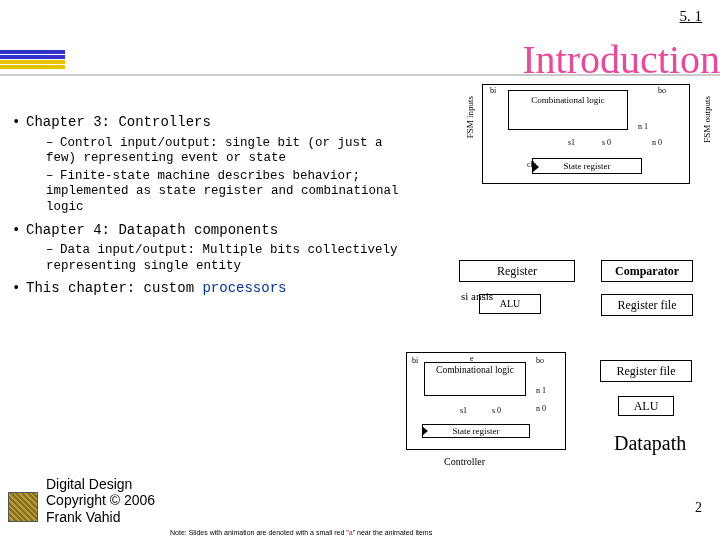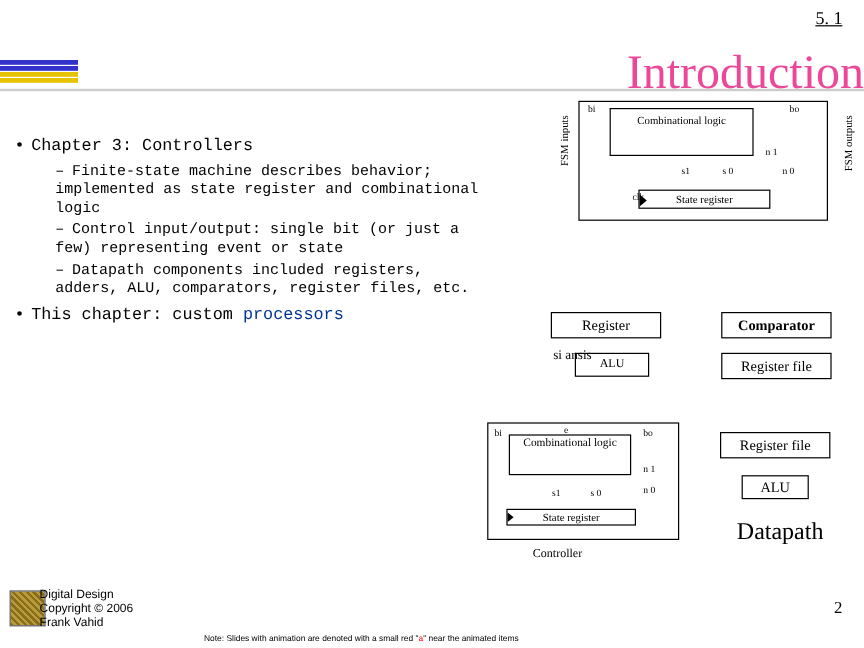--- a/index.html
+++ b/index.html
@@ -64,23 +64,23 @@
   .bullet1 .dot { display:inline-block; width:14px; }
   .bullet2 {
     margin-left: 34px;
     font-size: 12.5px;
     margin-bottom: 2px;
   }
   .bullet2 .dash { display:inline-block; width:14px; }
   .proc { color: #003399; }
   .footer {
     position: absolute;
-    left: 33px;
+    left: 46px;
     bottom: 14px;
-    font-size: 10px;
+    font-size: 14px;
     line-height: 1.2;
   }
   .footer-icon {
     position: absolute;
     left: 8px;
     bottom: 18px;
     width: 30px;
     height: 30px;
     background: repeating-linear-gradient(45deg,#8a6d1a,#8a6d1a 2px,#b89b3a 2px,#b89b3a 4px);
     border: 1px solid #555;
@@ -123,21 +123,21 @@
   .midblocks {
     position: absolute;
     top: 260px;
     right: 14px;
     width: 285px;
     height: 76px;
     font-family: "Times New Roman", serif;
     font-size: 13px;
   }
   .mb { position:absolute; border:1px solid #000; text-align:center; font-size:12px; }
-  .mb.reg { left:38px; top:0; width:92px; height:22px; line-height:20px; }
+  .mb.reg { left:38px; top:0; width:116px; height:22px; line-height:20px; }
   .mb.cmp { left:180px; top:0; width:92px; height:22px; line-height:20px;font-weight:bold; }
   .mb.alu { left:58px; top:34px; width:62px; height:20px; line-height:18px; font-size:10px;}
   .mb.rf1 { left:180px; top:34px; width:92px; height:22px; line-height:20px; }
   .siansis { position:absolute; left:40px; top:30px; font-size:11px; }
 
   
   .botdiag {
     position: absolute;
     top: 352px;
     right: 14px;
@@ -166,24 +166,25 @@
       <div class="stripe b"></div>
       <div class="stripe y"></div>
       <div class="stripe y"></div>
   </div>
   <div class="title-text">Introduction</div>
 </div>
 <div class="underline"></div>
 
 <div class="content">
   <div class="bullet1"><span class="dot">•</span><span>Chapter 3: Controllers</span></div>
+  <div class="bullet2"><span class="dash">–</span><span>Control input/output: single bit (or just a few) representing event or state</span></div>
   <div class="bullet2"><span class="dash">–</span><span>Finite-state machine describes behavior; implemented as state register and combinational logic</span></div>
-  <div class="bullet2"><span class="dash">–</span><span>Control input/output: single bit (or just a few) representing event or state</span></div>
-
-  <div class="bullet2"><span class="dash">–</span><span>Datapath components included registers, adders, ALU, comparators, register files, etc.</span></div>
+
+  <div class="bullet1"><span class="dot">•</span><span>Chapter 4: Datapath components</span></div>
+  <div class="bullet2"><span class="dash">–</span><span>Data input/output: Multiple bits collectively representing single entity</span></div>
 
   <div class="bullet1"><span class="dot">•</span><span>This chapter: custom </span><span class="proc">processors</span></div>
 </div>
 
 <div class="fsm">
   <div class="fsm-in">FSM inputs</div>
   <div class="fsm-out">FSM outputs</div>
   <div class="outer"></div>
   <div class="comb">Combinational logic</div>
   <div class="sreg">State register</div>

